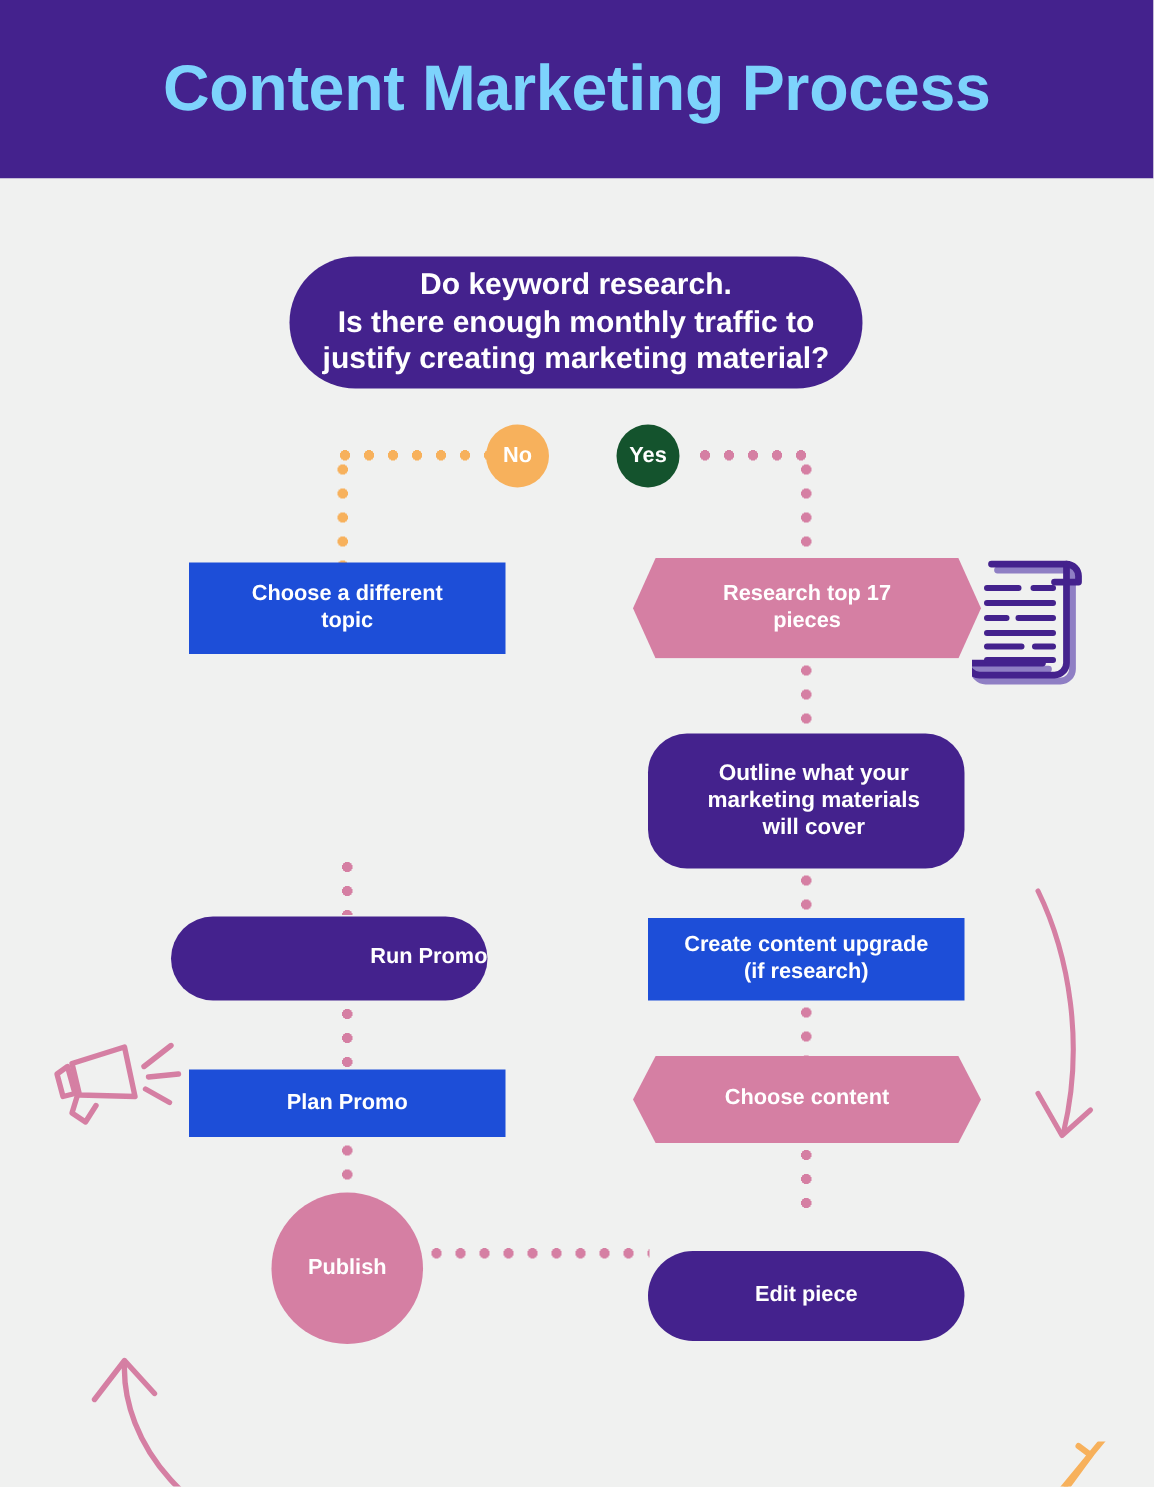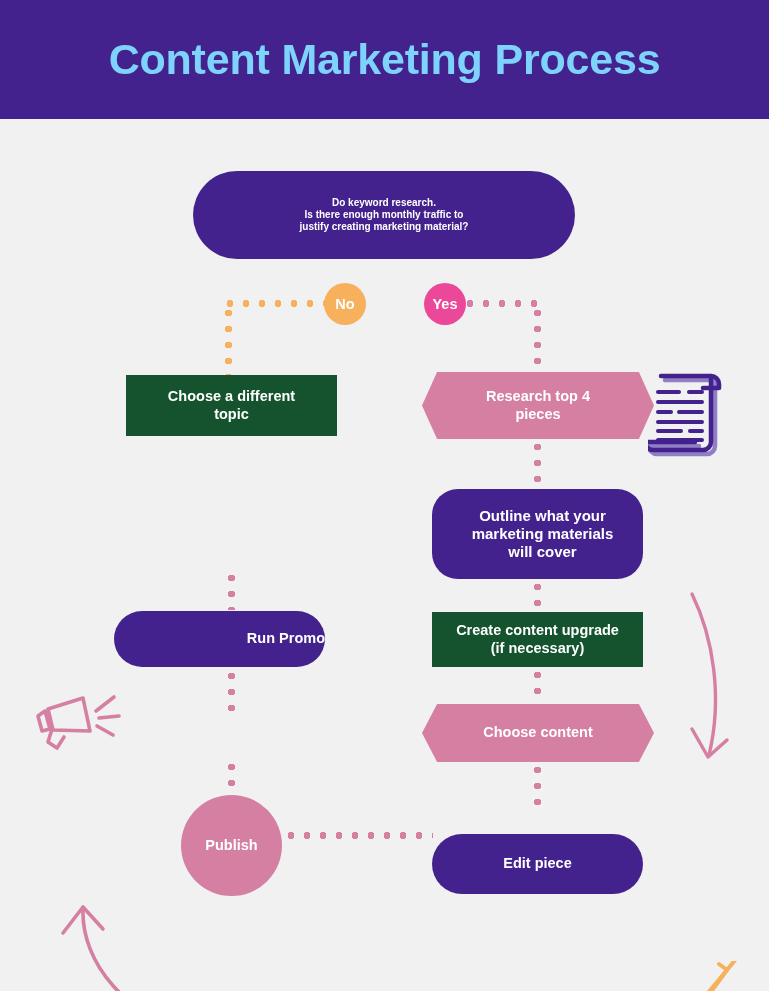--- a/index.html
+++ b/index.html
@@ -63,40 +63,40 @@
   
   .shape-pill      { border-radius: 999px; }
   .shape-rect      { border-radius: 0; }
   .shape-circle    { border-radius: 50%; text-align: right; }
   .shape-hex {
     clip-path: polygon(0% 50%, 6.5% 0%, 93.5% 0%, 100% 50%, 93.5% 100%, 6.5% 100%);
   }
 
   
   .c-purple { background: #44228d; }
-  .c-orange { background: #14532d; }
+  .c-orange { background: #1d4ed8; }
   .c-pink   { background: #d57fa3; }
 
   
   #decision-node {
     left: 193px; top: 52px; width: 382px; height: 88px;
-    font-size: 10px;
+    font-size: 20px;
     border-radius: 44px;
   }
 
   
   .branch-label {
     position: absolute;
     width: 42px; height: 42px;
     border-radius: 50%;
     display: flex; align-items: center; justify-content: center;
     color: #ffffff; font-size: 14.5px; font-weight: bold;
   }
   #branch-no  { left: 324px; top: 164px; background: #f7b15c; justify-content: center; }
-  #branch-yes { left: 424px; top: 164px; background: #ec4899; }
+  #branch-yes { left: 411px; top: 164px; background: #14532d; }
 
   
   #node-choose-topic { left: 126px; top: 256px; width: 211px; height: 61px; font-size: 14.5px; }
   #node-analyze      { left: 115px; top: 392px; width: 232px; height: 58px; font-size: 14.5px; }
   #node-run-promo    { left: 114px; top: 492px; width: 211px; height: 56px; font-size: 14.5px; border-radius: 28px; justify-content: flex-end; }
   #node-plan-promo   { left: 126px; top: 594px; width: 211px; height: 45px; font-size: 14.5px; }
   #node-publish      { left: 181px; top: 676px; width: 101px; height: 101px; font-size: 14.5px; }
 
   
   #node-research     { left: 422px; top: 253px; width: 232px; height: 67px; font-size: 14.5px; }
@@ -190,45 +190,48 @@
 
 
   <div id="conn-run-analyze" class="dotline dotline-v dot-pink"></div>
 
   <div id="node-run-promo" class="node c-purple">
     <span class="node-text">Run Promo</span>
   </div>
 
   <div id="conn-plan-run" class="dotline dotline-v dot-pink"></div>
 
+  <div id="node-plan-promo" class="node shape-rect c-orange">
+    <span class="node-text">Plan Promo</span>
+  </div>
 
   <div id="conn-publish-plan" class="dotline dotline-v dot-pink"></div>
 
   <div id="node-publish" class="node shape-circle c-pink">
     <span class="node-text">Publish</span>
   </div>
 
   <div id="node-research" class="node shape-hex c-pink">
-    <span class="node-text">Research top 4
+    <span class="node-text">Research top 17
 pieces</span>
   </div>
 
   <div id="conn-research-outline" class="dotline dotline-v dot-pink"></div>
 
   <div id="node-outline" class="node c-purple">
     <span class="node-text">Outline what your
 marketing materials
 will cover</span>
   </div>
 
   <div id="conn-outline-upgrade" class="dotline dotline-v dot-pink"></div>
 
   <div id="node-create-upgr" class="node shape-rect c-orange">
     <span class="node-text">Create content upgrade
-(if necessary)</span>
+(if research)</span>
   </div>
 
   <div id="conn-upgrade-content" class="dotline dotline-v dot-pink"></div>
 
   <div id="node-create-cont" class="node shape-hex c-pink">
     <span class="node-text">Choose content</span>
   </div>
 
   <div id="conn-content-edit" class="dotline dotline-v dot-pink"></div>
 

